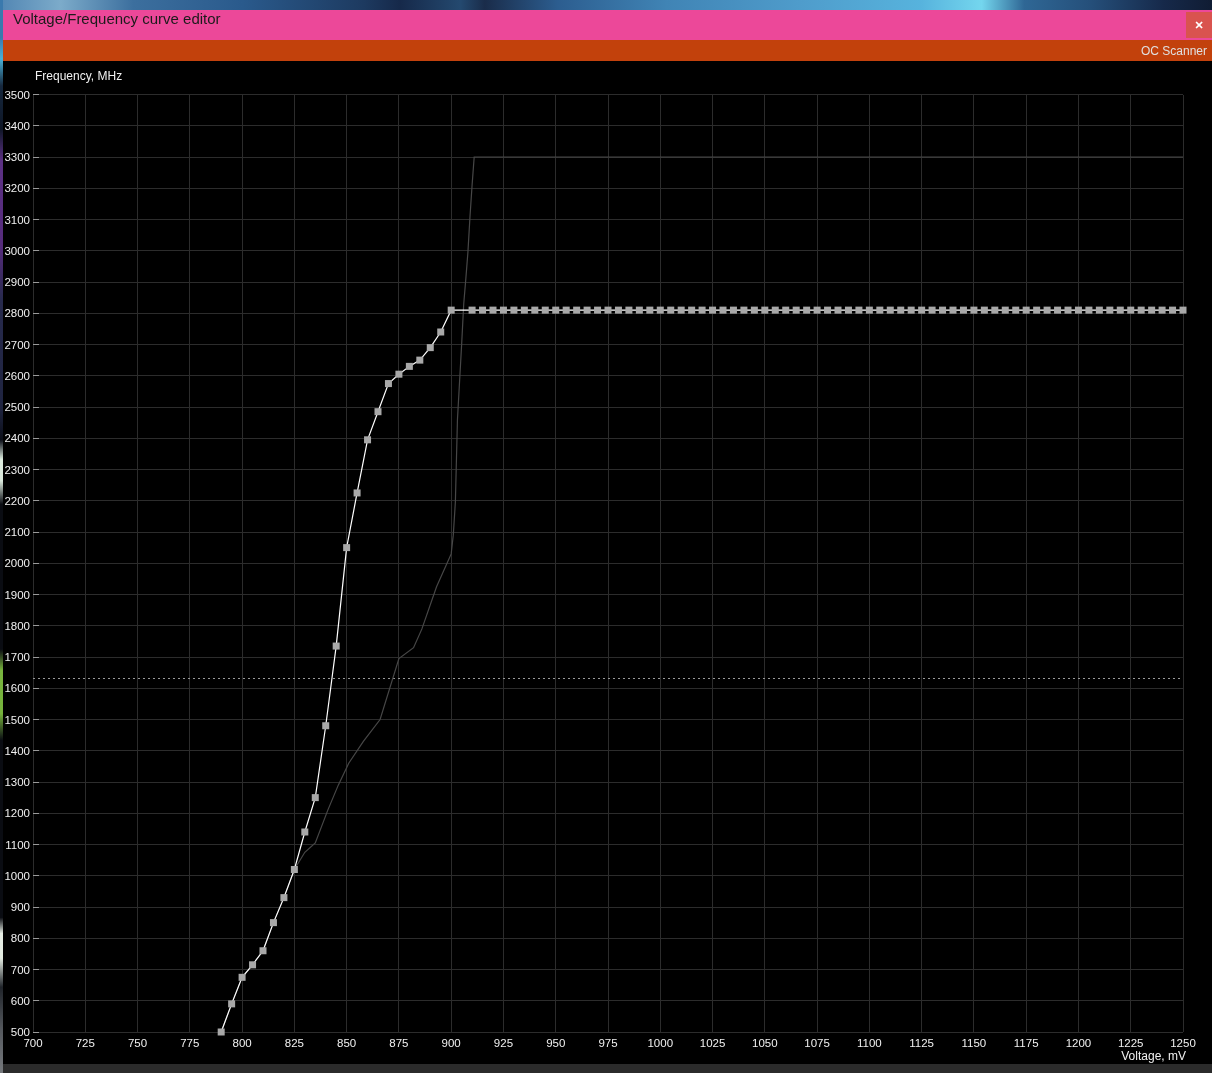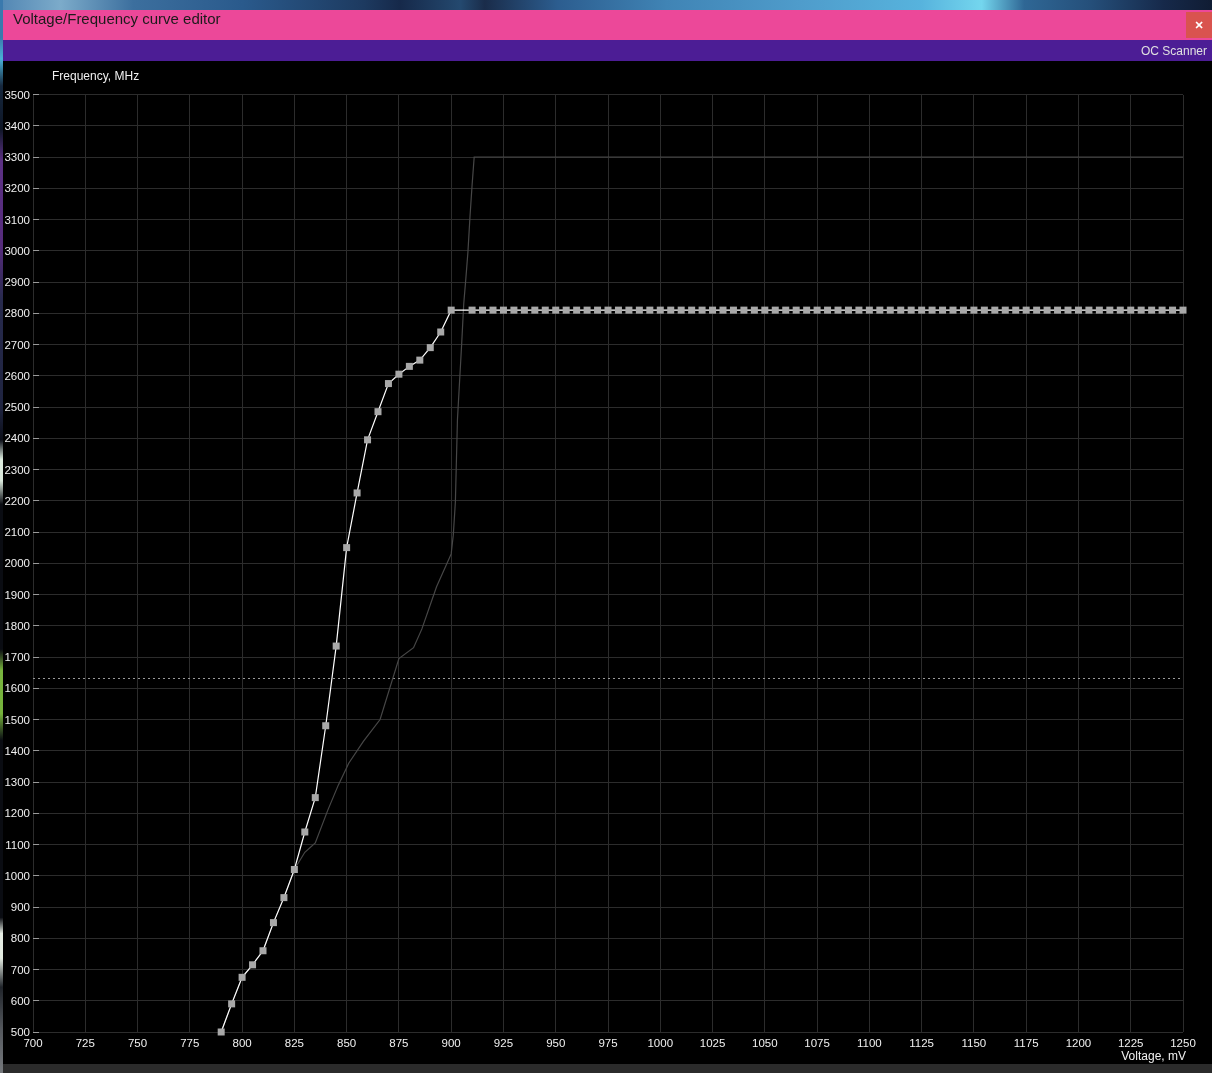--- a/index.html
+++ b/index.html
@@ -17,27 +17,27 @@
       #dcebde 42.8%,#d9e8db 44.8%,#0a0c12 47%,#0a0c12 60.5%,#79b53f 62.5%,#76b33c 66.5%,
       #0a0c12 69%,#0a0c12 85.5%,#e6ede4 87%,#e2eae0 89.3%,#20242a 92%,#55595e 96%,#76797d 100%);}
 
   .titlebar{position:absolute;left:3px;top:10px;width:1209px;height:30px;
     background:#ec4899;display:flex;align-items:flex-start;}
   .titlebar .title{margin-left:10px;font-size:15px;color:#1b1b1b;}
   .close-btn{position:absolute;right:0;top:2px;width:26px;height:26px;border:none;
     background:#d9534f;color:#fff;font-size:11px;font-weight:bold;cursor:pointer;
     display:flex;align-items:center;justify-content:center;padding:0;}
   .toolbar{position:absolute;left:3px;top:40px;width:1209px;height:21px;
-    background:#4c1d95;display:flex;align-items:center;justify-content:flex-end;}
+    background:#c2410c;display:flex;align-items:center;justify-content:flex-end;}
   .toolbar .oc{margin-right:5px;font-size:12px;color:#e0e0e0;cursor:pointer;}
 
   .client{position:absolute;left:3px;top:61px;width:1209px;height:1003px;background:#000;}
   #chart{position:absolute;left:0;top:0;}
   .axis-title{position:absolute;font-size:12px;color:#f0f0f0;}
-  .y-title{left:32px;top:8px;margin-left:17px;}
+  .y-title{left:32px;top:8px;}
   .x-title{right:26px;top:988px;margin-left:38px;}
 
   .bottomband{position:absolute;left:3px;top:1064px;width:1209px;height:9px;background:#2b2b2b;}
 </style>
 </head>
 <body>
 
 <div class="wallpaper-top"></div>
 <div class="wallpaper-left"></div>
 

